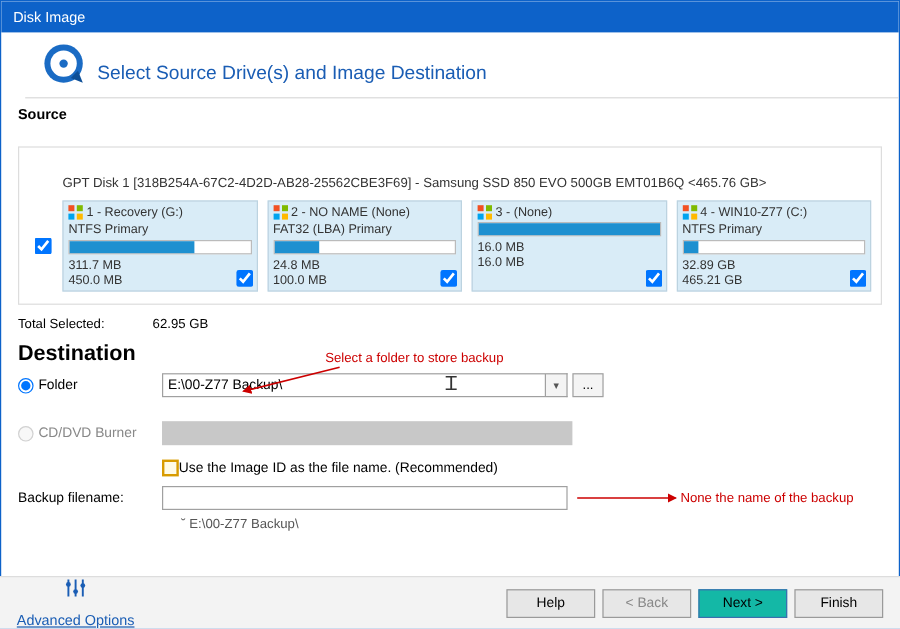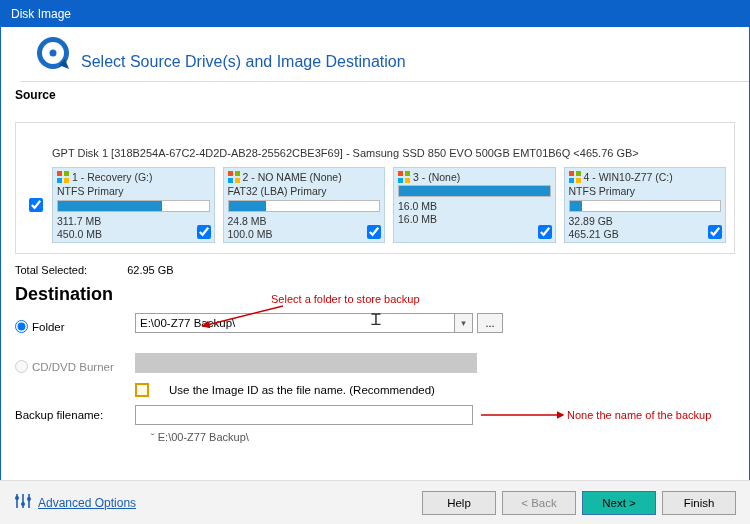--- a/index.html
+++ b/index.html
@@ -23,37 +23,37 @@
 .q.a{top:0;left:0;background:#f25022}.q.b{top:0;right:0;background:#7fba00}.q.c{bottom:0;left:0;background:#00a4ef}.q.d{bottom:0;right:0;background:#ffb900}
 .p-type { margin-bottom: 3px; }
 .usage-bar { height: 12px; background: #fff; border: 1px solid #bbb; margin-bottom: 3px; position: relative; }
 .usage-fill { position: absolute; top: 0; bottom: 0; left: 0; background: #1e90d0; }
 .p-sizes { display: flex; flex-direction: column; line-height: 1.2; }
 .p-check { position: absolute; right: 3px; bottom: 3px; width:14px; height:14px; }
 .total-row { display: flex; gap: 40px; padding: 6px 18px 6px 14px; font-size: 11px; }
 .dest-label { font-size: 18px; font-weight: 600; padding: 2px 14px 4px; }
 .annot { color: #c00; font-size: 11px; position: absolute; pointer-events:none; }
 .dest-grid { position: relative; padding: 0 14px; font-size: 11.5px; }
-.dest-row { display: flex; align-items: flex-end; min-height: 24px; margin-bottom: 6px; }
+.dest-row { display: flex; align-items: center; min-height: 24px; margin-bottom: 6px; }
 .dest-row .lbl { width: 120px; display: flex; align-items: center; gap: 4px; }
 .folder-input { display:flex; align-items:center; }
 .folder-input input[type=text] { width: 320px; height: 20px; border: 1px solid #a0a0a0; padding: 0 4px; font-size: 11.5px; }
 .drop-btn { width: 18px; height: 20px; border: 1px solid #a0a0a0; border-left: none; background:#f4f4f4; display:flex; align-items:center; justify-content:center; font-size:9px; color:#555; }
 .browse-btn { width: 26px; height: 20px; margin-left: 4px; border: 1px solid #a0a0a0; background:#f4f4f4; font-size:11px; }
 .alt-link { color: #1a5db4; text-decoration: underline; margin-left: 120px; margin-top: 2px; font-size: 11.5px; }
 .disabled-bar { width: 342px; height: 20px; background: #c8c8c8; margin-left: 0; }
-.useid-row { margin-left: 120px; display:flex; align-items:center; gap:20px; font-size:11.5px; margin-top:10px; }
+.useid-row { margin-left: 120px; display:flex; align-items:center; gap:0; font-size:11.5px; margin-top:10px; }
 .useid-row .chk { width:14px; height:14px; border:2px solid #d89b00; display:inline-block; background:#fffbe6; }
 .filename-row { display:flex; align-items:center; margin-top:8px; }
 .filename-row .lbl { width: 120px; }
 .filename-row input { width: 338px; height: 20px; border:1px solid #a0a0a0; padding:0 4px; font-size:11.5px; }
 .path-echo { margin-left: 136px; font-size: 11px; color:#555; margin-top:6px; }
 .path-echo::before { content:"˘  "; color:#666; }
 .footer { position: absolute; bottom: 0; left: 0; right: 0; height: 44px; border-top: 1px solid #ddd; background:#f3f3f3; display:flex; align-items:center; padding: 0 14px; }
-.adv { display:flex; align-items:center; gap:6px; }
+.adv { display:flex; align-items:center; gap:6px;flex-direction:column; }
 .adv-link { color:#1a5db4; text-decoration: underline; font-size:12px; }
 .sliders-icon svg { width:18px; height:18px; }
 .spacer { flex:1; }
 .btn { min-width: 74px; height: 24px; border: 1px solid #9a9a9a; background:#e7e7e7; font-size:11.5px; margin-left:6px; cursor:pointer; }
 .btn.primary { border:1px solid #3a6fb0; background:#14b8a6; }
 .btn.dis { color:#888; }
 input[type=checkbox]{ width:14px; height:14px; }
 input[type=radio]{ width:13px; height:13px; }
 .cursor-ibeam { position:absolute; font-size:16px; color:#333; pointer-events:none; }
 </style>

